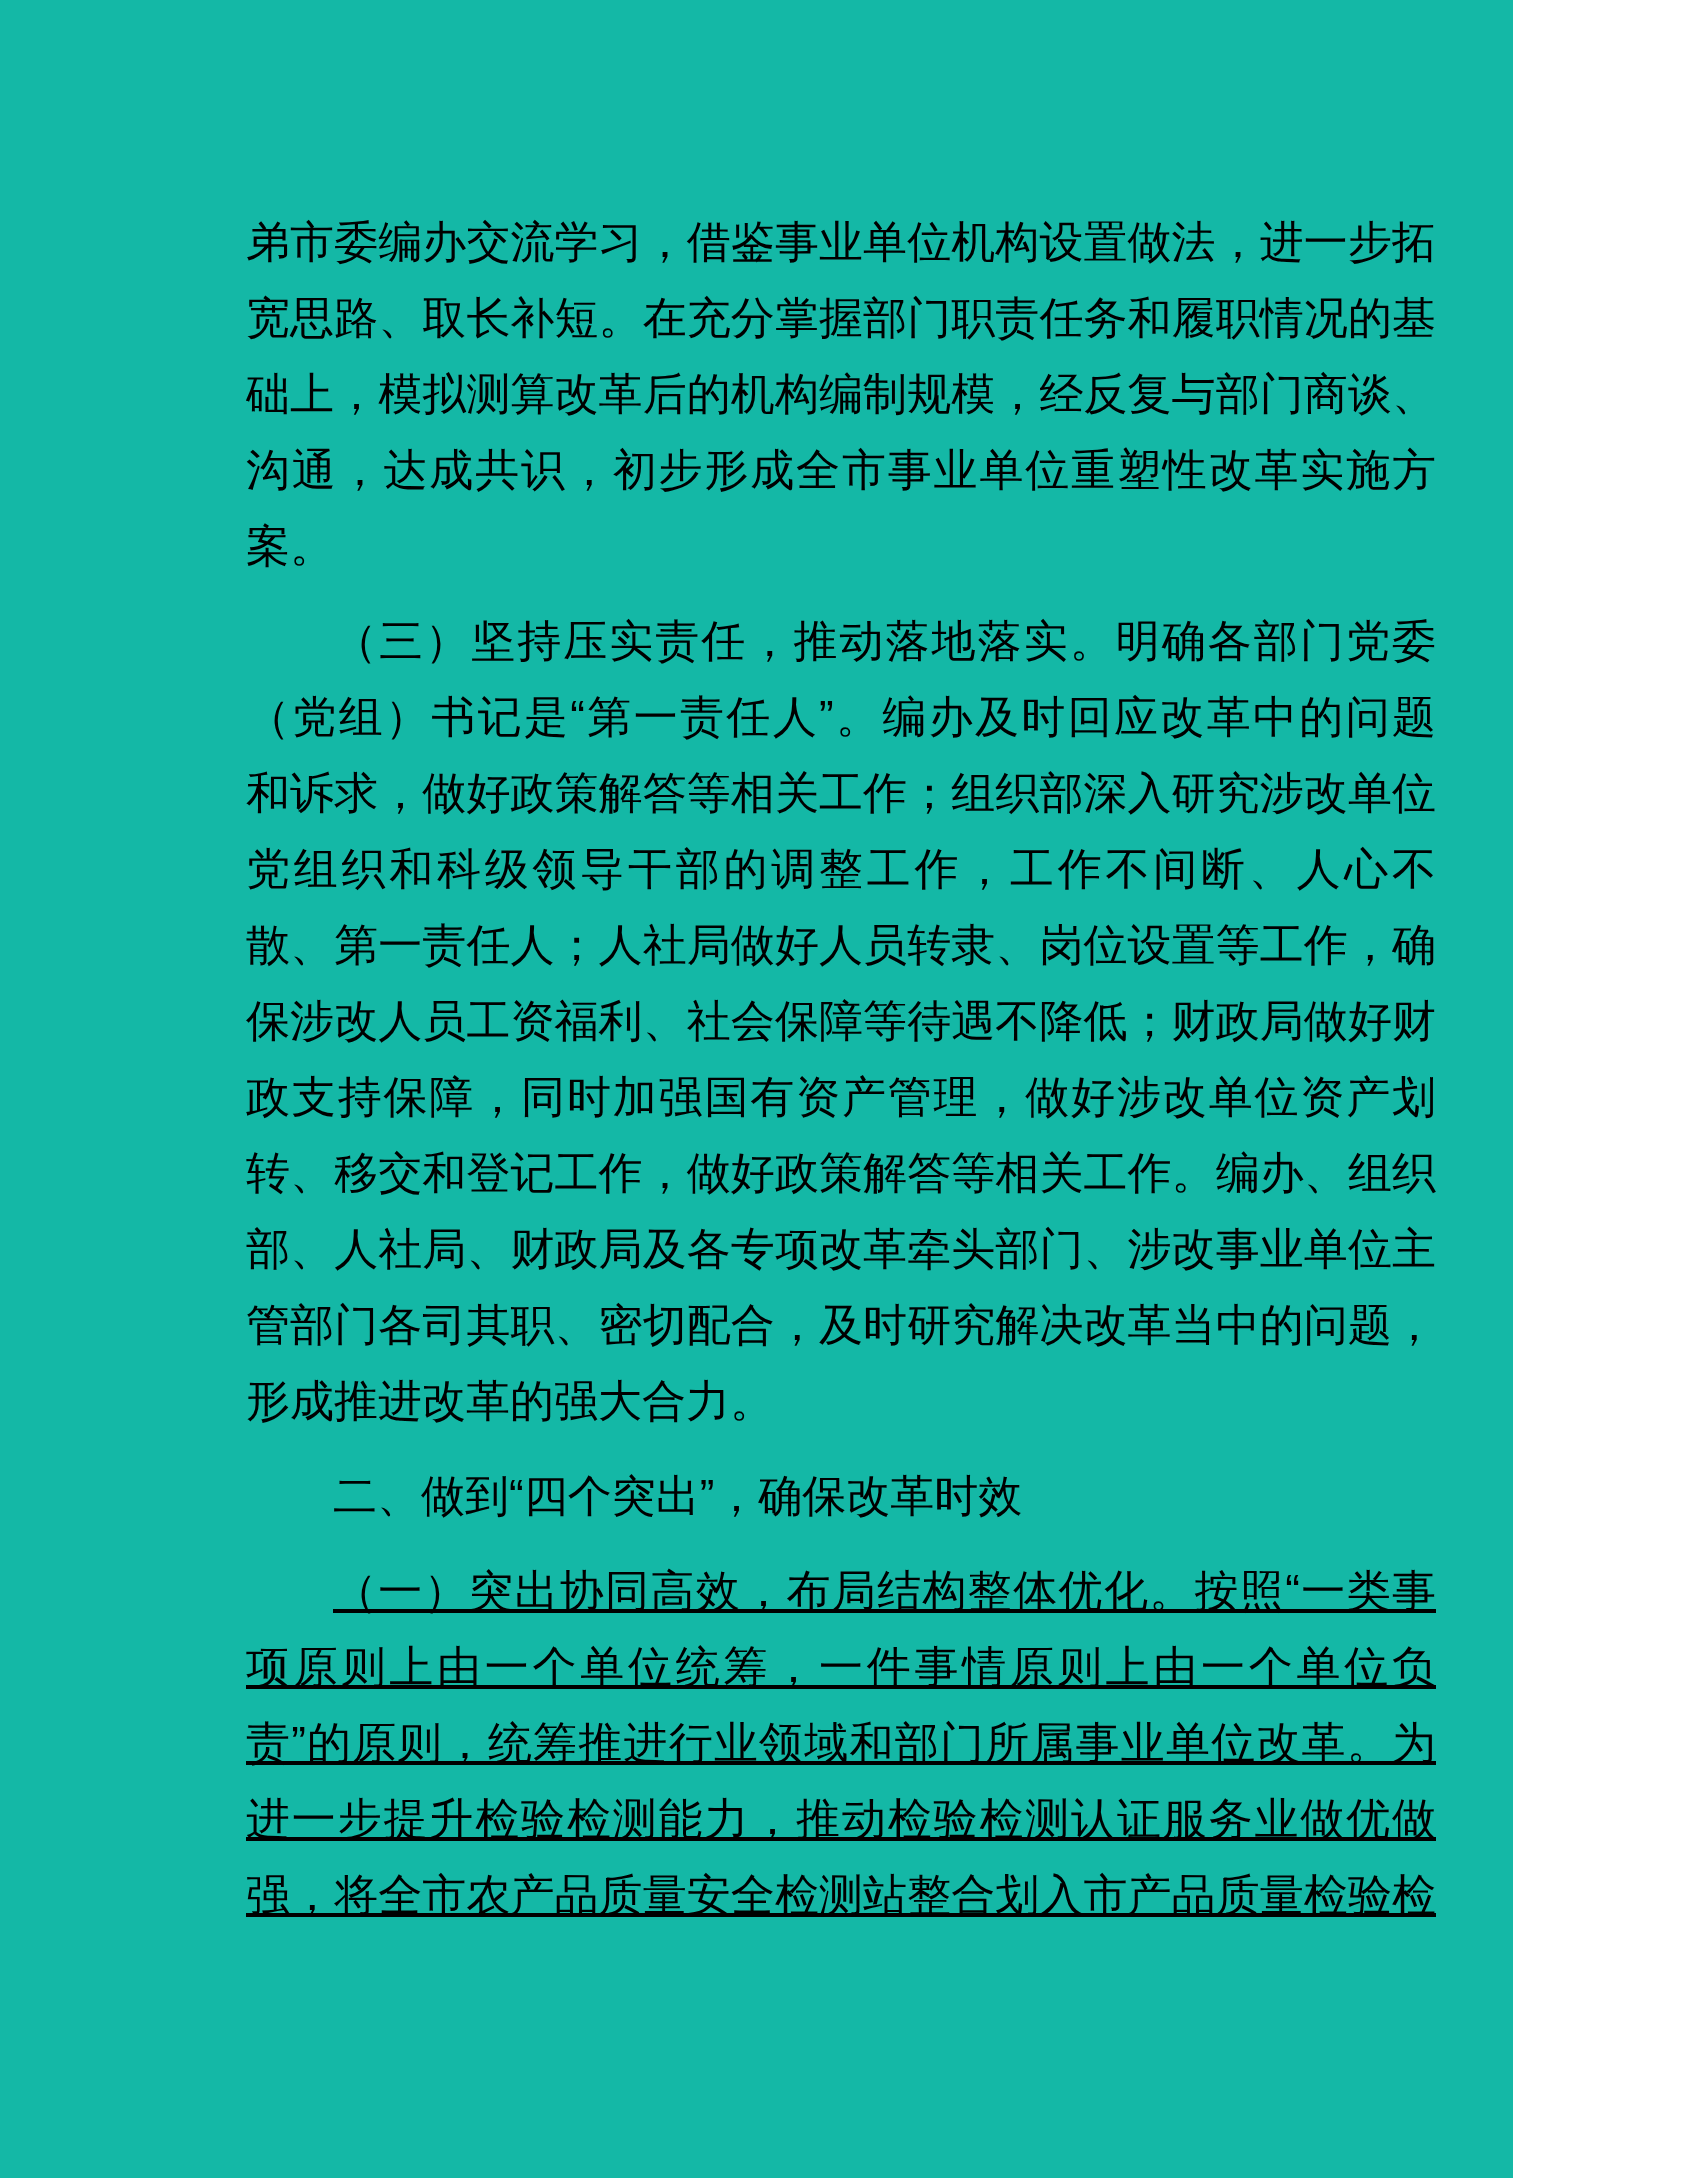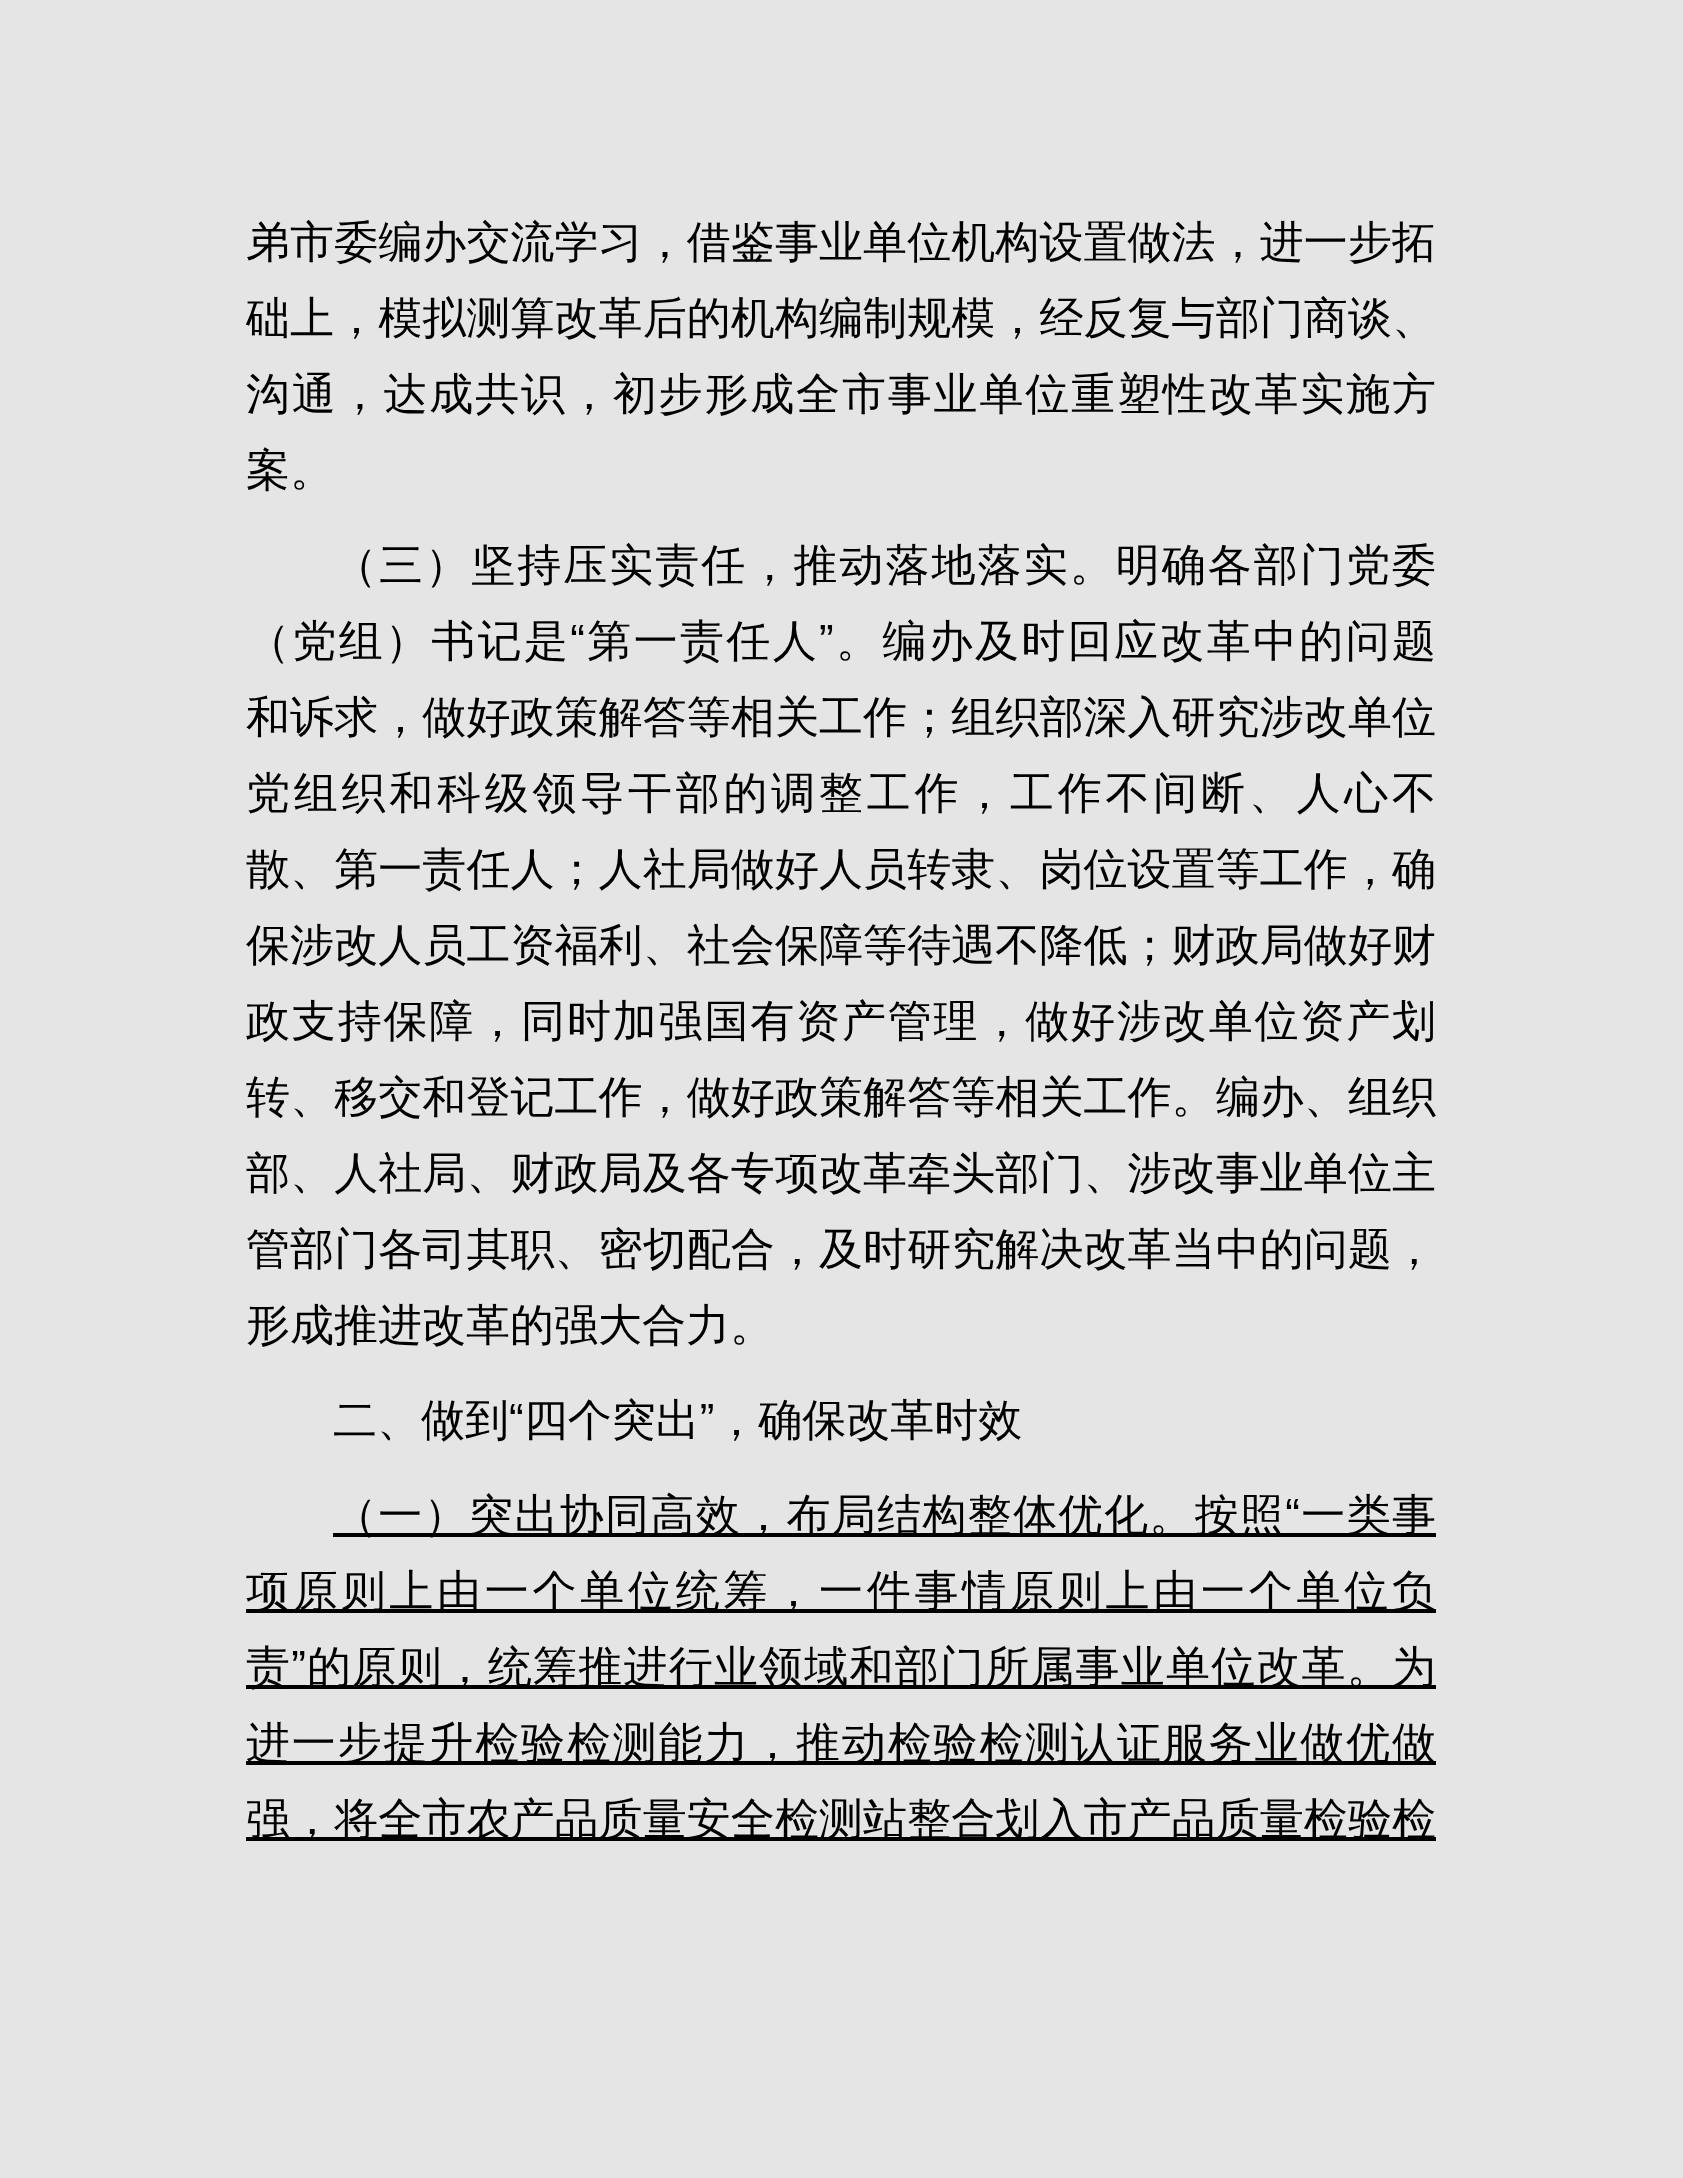--- a/index.html
+++ b/index.html
@@ -2,23 +2,23 @@
 <html><head>
 <meta charset="utf-8">
 <style>
   html, body {
     margin: 0;
     padding: 0;
     background: #ffffff;
   }
   .page {
     position: relative;
-    width: 1683px;
+    width: 1513px;
     height: 2178px;
-    background: #e5e5e5;
+    background: #14b8a6;
     overflow: hidden;
   }
   .page-content {
     position: absolute;
     left: 246px;
     top: 204px;
     width: 1190px;
     color: #000000;
     font-family: "Liberation Sans", "DejaVu Sans", sans-serif;
     font-size: 44px;
@@ -47,20 +47,21 @@
   }
 </style>
 </head>
 <body>
 
 <div class="page">
   <div class="page-content">
 
     <div class="para">
       <div class="line fill">弟市委编办交流学习，借鉴事业单位机构设置做法，进一步拓</div>
+      <div class="line fill">宽思路、取长补短。在充分掌握部门职责任务和履职情况的基</div>
       <div class="line fill">础上，模拟测算改革后的机构编制规模，经反复与部门商谈、</div>
       <div class="line fill">沟通，达成共识，初步形成全市事业单位重塑性改革实施方</div>
       <div class="line end">案。</div>
     </div>
 
     <div class="para">
       <div class="line fill indent">（三）坚持压实责任，推动落地落实。明确各部门党委</div>
       <div class="line fill">（党组）书记是“第一责任人”。编办及时回应改革中的问题</div>
       <div class="line fill">和诉求，做好政策解答等相关工作；组织部深入研究涉改单位</div>
       <div class="line fill">党组织和科级领导干部的调整工作，工作不间断、人心不</div>

